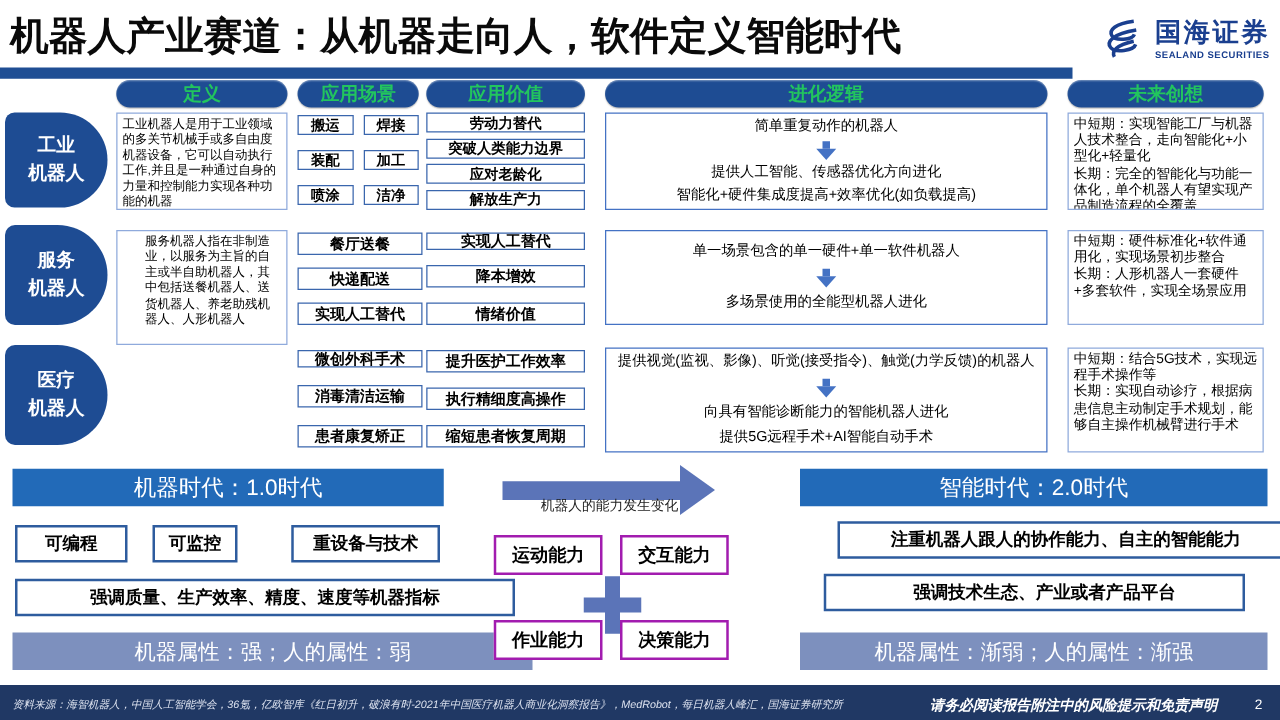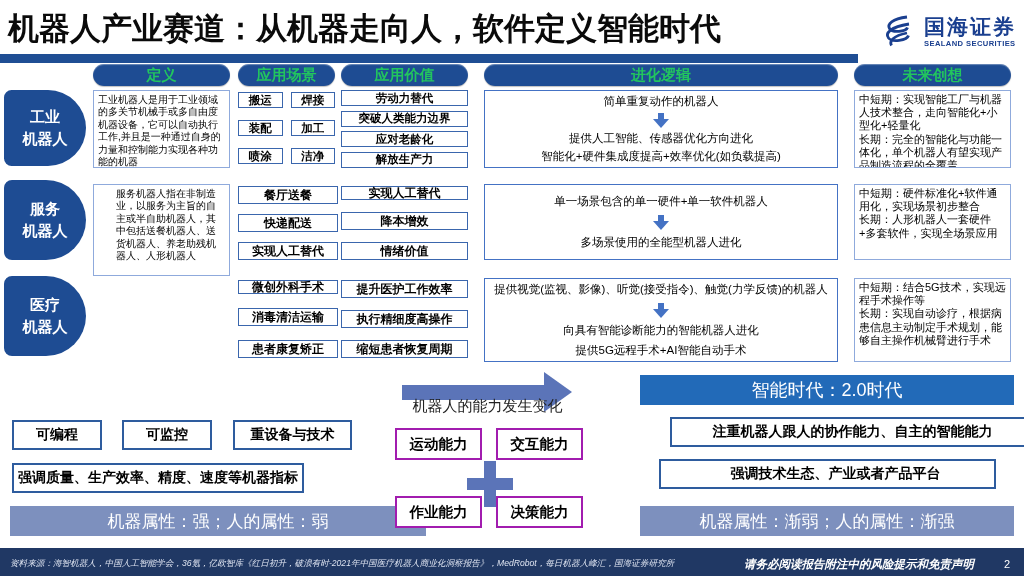--- a/index.html
+++ b/index.html
@@ -35,21 +35,21 @@
   .darr .head{width:0;height:0;border:8px solid transparent;border-bottom:0;border-top:9px solid #4472C4;}
   .era-bar{height:30px;background:#226AB8;color:#fff;font-size:18px;
     display:flex;align-items:center;justify-content:center;}
   .attr-bar{height:30px;background:#7D90BE;color:#fff;font-size:17px;
     display:flex;align-items:center;justify-content:center;}
   .big-tag{background:#fff;border:2px solid #2E5C9E;font-weight:bold;font-size:14px;
     display:flex;align-items:center;justify-content:center;height:30px;}
   .bigarrow{display:flex;align-items:center;height:40px;}
   .bstem{width:142px;height:15px;background:#5B74B8;}
   .bhead{width:0;height:0;border-top:20px solid transparent;border-bottom:20px solid transparent;border-left:28px solid #5B74B8;}
-  .arrow-label{font-size:15px;color:#222;text-align:center;white-space:nowrap;}
+  .arrow-label{font-size:11px;color:#222;text-align:center;white-space:nowrap;}
   .ability{background:#fff;border:2px solid #a21caf;font-weight:bold;font-size:14.5px;height:32px;
     display:flex;align-items:center;justify-content:center;}
   .plus .ph{position:absolute;left:0;top:17px;width:46px;height:12px;background:#5B74B8;}
   .plus .pv{position:absolute;left:17px;top:0;width:12px;height:46px;background:#5B74B8;}
   .footer{left:0;top:548px;width:1024px;height:28px;background:#203864;display:flex;
     align-items:center;padding:16px 10px;}
   .footer .src{flex:1;font-size:8.6px;font-style:italic;color:#DDE3F0;white-space:nowrap;overflow:hidden;}
   .footer .disc{font-size:11.5px;font-weight:bold;font-style:italic;color:#fff;margin-right:30px;white-space:nowrap;}
   .footer .pg{font-size:11px;color:#fff;margin-right:4px;}
 </style>
@@ -148,24 +148,25 @@
     <div class="darr">
         <i class="stem"></i>
         <i class="head"></i>
       </div>
     <div class="evoline">向具有智能诊断能力的智能机器人进化</div>
     <div class="evoline">提供5G远程手术+AI智能自动手术</div>
   </div>
   <div class="abs box-light futbox" style="left:854px;top:278px;width:157px;height:84px;">中短期：结合5G技术，实现远程手术操作等
 长期：实现自动诊疗，根据病患信息主动制定手术规划，能够自主操作机械臂进行手术</div>
 
+  <div class="abs era-bar" style="left:10px;top:375px;width:345px;">机器时代：1.0时代</div>
   <div class="abs big-tag" style="left:12px;top:420px;width:90px;">可编程</div>
-  <div class="abs big-tag" style="left:122px;top:420px;width:90px;">可监控</div>
+  <div class="abs big-tag" style="left:122px;top:420px;width:68px;">可监控</div>
   <div class="abs big-tag" style="left:233px;top:420px;width:119px;">重设备与技术</div>
-  <div class="abs big-tag" style="left:12px;top:463px;width:292px;">强调质量、生产效率、精度、速度等机器指标</div>
+  <div class="abs big-tag" style="left:12px;top:463px;width:400px;">强调质量、生产效率、精度、速度等机器指标</div>
   <div class="abs attr-bar" style="left:10px;top:506px;width:416px;">机器属性：强；人的属性：弱</div>
 
   <div class="abs bigarrow" style="left:402px;top:372px;">
     <i class="bstem"></i>
       <i class="bhead"></i>
   </div>
   <div class="abs arrow-label" style="left:400px;top:397px;width:175px;">机器人的能力发生变化</div>
   <div class="abs ability" style="left:395px;top:428px;width:87px;">运动能力</div>
   <div class="abs ability" style="left:496px;top:428px;width:87px;">交互能力</div>
   <div class="abs plus" style="left:467px;top:461px;width:46px;height:46px;">

